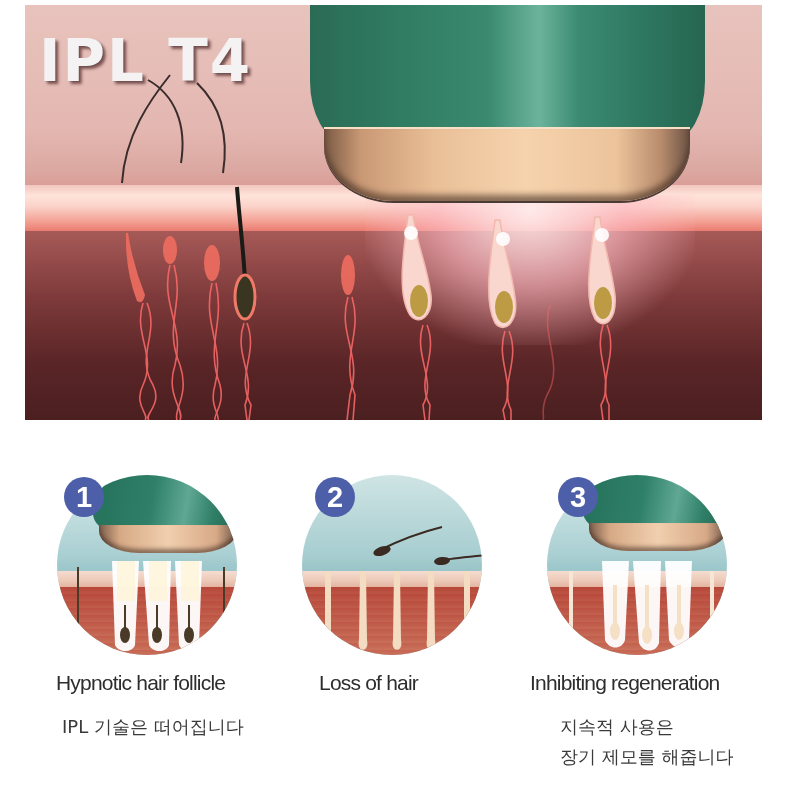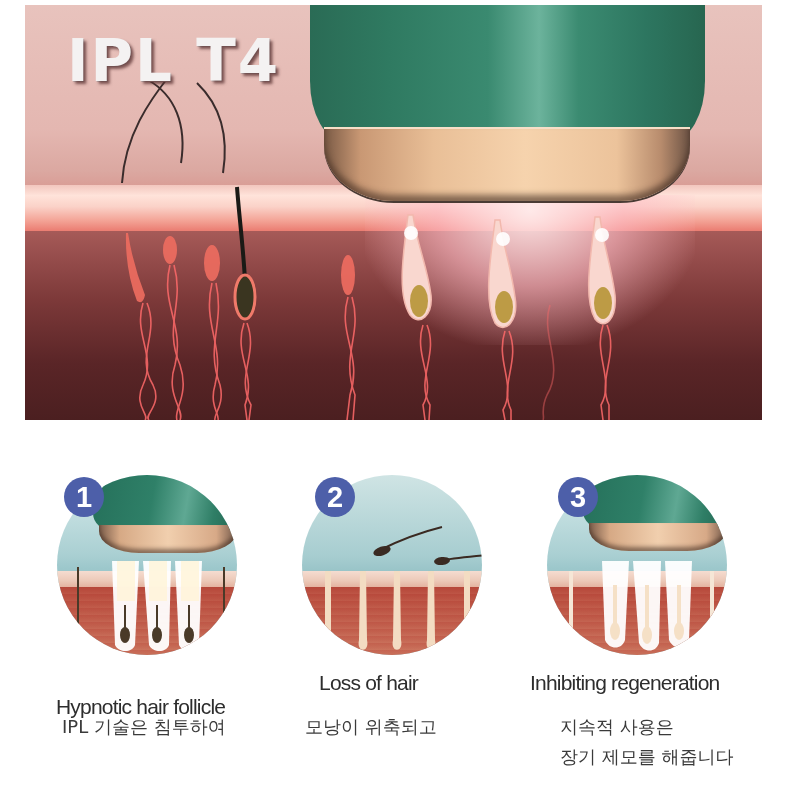--- a/index.html
+++ b/index.html
@@ -22,21 +22,20 @@
     position: absolute; left: 340px; top: 190px; width: 330px; height: 150px;
     background: radial-gradient(ellipse at 50% 10%, rgba(255,235,235,0.95) 0%, rgba(255,190,200,0.6) 40%, rgba(255,150,160,0) 75%);
   }
   .hero svg.layer { position: absolute; left: 0; top: 0; }
 
   .hero-title {
     position: absolute; left: 14px; top: 22px;
     font-family: "DejaVu Sans", sans-serif; font-weight: bold; font-size: 58px; letter-spacing: 2px;
     color: #f4f2f2;
     text-shadow: 3px 3px 3px rgba(90,50,50,0.75), 1px 1px 0 #b8a8a8;
-    margin-left: 28px;
   }
 
   
   .device { position: absolute; left: 285px; top: -10px; width: 395px; height: 218px; }
   .device .body {
     position: absolute; left: 0; top: 0; width: 395px; height: 146px;
     border-radius: 0 0 34px 34px / 0 0 60px 60px;
     background: linear-gradient(90deg, #2a6b55 0%, #2f7a61 20%, #3a8a70 45%, #6cb39c 58%, #3b8b71 68%, #2d7660 85%, #276650 100%);
   }
   .device .head {
@@ -184,23 +183,23 @@
         </g>
       </svg>
       <div class="mini-device" style="left:36px; top:-6px; width:150px; height:90px;">
         <div class="mbody"></div>
 
         <div class="mhead"></div>
       </div>
     </div>
     <div class="badge" style="left:34px; top:17px;">1</div>
   </div>
-  <div class="step-title" style="left:26px;margin-top:24px;">Hypnotic hair follicle</div>
+  <div class="step-title" style="left:26px;">Hypnotic hair follicle</div>
   <div class="step-desc" style="left:32px;">
-    <div>IPL 기술은 침투하여</div>
+    <div>IPL 기술은 떠어집니다</div>
   </div>
 </div>
 
 <div class="step" style="left:275px;">
   <div class="circle-wrap">
     <div class="circle" style="background: linear-gradient(180deg, #cfe4e4 0%, #a7cdd0 45%, #96c2c6 55%);">
       <div class="skin-top"></div>
       <div class="skin"></div>
       <svg width="180" height="180" viewBox="0 0 180 180">
 
@@ -215,21 +214,20 @@
         <path d="M78,75 C100,64 120,57 140,52" stroke="#3a2a22" stroke-width="2" fill="none"></path>
         <ellipse cx="80" cy="76" rx="9" ry="4.5" fill="#3a2a22" transform="rotate(-18 80 76)"></ellipse>
         <path d="M138,86 C150,83 165,82 185,80" stroke="#3a2a22" stroke-width="2" fill="none"></path>
         <ellipse cx="140" cy="86" rx="8" ry="4" fill="#3a2a22" transform="rotate(-6 140 86)"></ellipse>
       </svg>
     </div>
     <div class="badge" style="left:40px; top:17px;">2</div>
   </div>
   <div class="step-title" style="left:44px;">Loss of hair</div>
   <div class="step-desc" style="left:30px;">
-    <div>모낭이 위축되고</div>
   </div>
 </div>
 
 <div class="step" style="left:520px;">
   <div class="circle-wrap">
     <div class="circle">
       <div class="skin-top"></div>
       <div class="skin"></div>
       <svg width="180" height="180" viewBox="0 0 180 180">
         <g fill="#ffffff" opacity="0.95">

